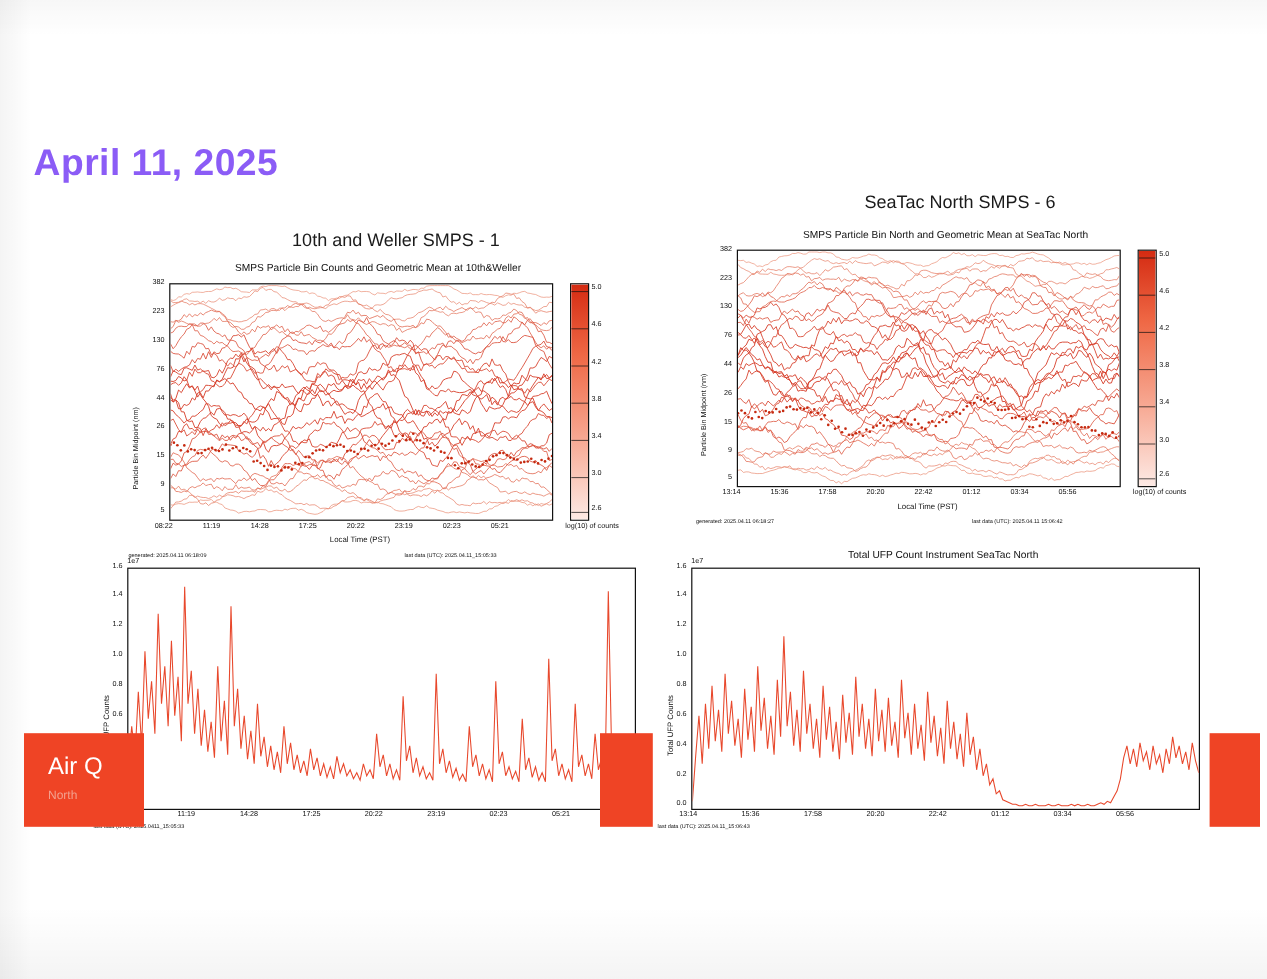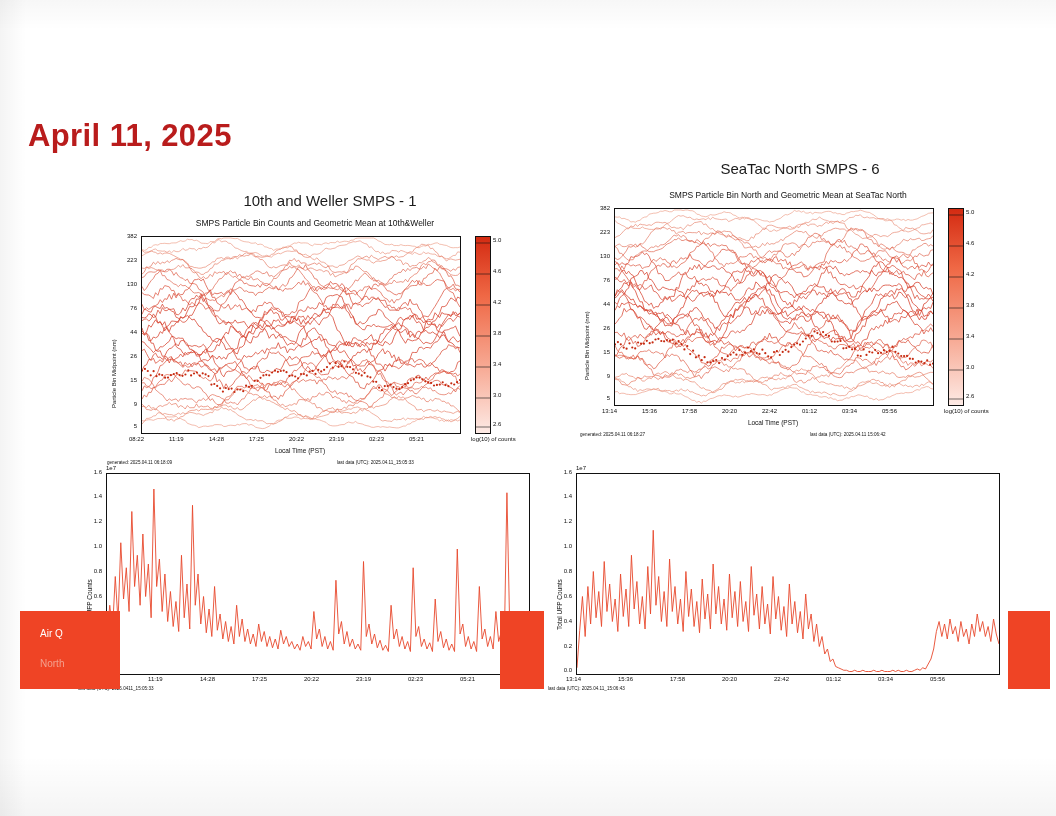--- a/index.html
+++ b/index.html
@@ -14,21 +14,21 @@
   .page-shade{
     position:absolute;inset:0;
     background:
       linear-gradient(90deg, rgba(0,0,0,0.045) 0px, rgba(0,0,0,0.0) 26px),
       linear-gradient(180deg, rgba(0,0,0,0.03) 0px, rgba(0,0,0,0) 30px),
       linear-gradient(0deg, rgba(0,0,0,0.045) 0px, rgba(0,0,0,0) 60px);
     pointer-events:none;
   }
   .slide-title{
     position:absolute;left:28px;top:118px;
-    font-size:31px;font-weight:bold;color:#b91c1c;
+    font-size:31px;font-weight:bold;color:#8b5cf6;
     letter-spacing:.4px;
     text-align:center;
   }
   .panel-title{
     position:absolute;
     font-size:15px;color:#1b1b1b;font-weight:normal;
     text-align:center;
   }
   #t-left{left:120px;top:160px;width:420px;margin-top:32px;}
   #t-right{left:600px;top:160px;width:400px;}
@@ -62,21 +62,21 @@
   }
   .cbar-label{
     position:absolute;font-size:6px;color:#111;white-space:nowrap;
   }
   .cbar-caption{position:absolute;font-size:6px;color:#111;line-height:1.15;}
   
   .bleed{
     position:absolute;background:#ef4425;
   }
   .bleed-text{
-    position:absolute;color:#fff;font-size:10px;
+    position:absolute;color:#fff;font-size:20px;
   }
   .bleed-sub{
     position:absolute;color:#f3a08e;font-size:10px;
   }
   svg{display:block;}
 </style>
 </head>
 <body>
 
 <div class="page-shade"></div>
@@ -523,20 +523,21 @@
     <div class="tick" style="left:278px;top:221px;">23:19</div>
     <div class="tick" style="left:330px;top:221px;">02:23</div>
     <div class="tick" style="left:382px;top:221px;">05:21</div>
 
     <div class="note" style="left:0px;top:231px;">last data (UTC): 2025.0411_15:05:33</div>
   </div>
 </div>
 
 <div class="fig" id="fig-ufp-right" style="left:548px;top:455px;width:450px;height:245px;">
   <div class="fig-inner">
+    <div class="fig-title" style="top:2px;left:28px;width:420px;">Total UFP Count Instrument SeaTac North</div>
     <div class="tick" style="left:28px;top:10px;font-size:6px;">1e7</div>
     <div class="axis-label-y" style="left:8px;top:175px;font-size:6.5px;">Total UFP Counts</div>
 
     <div class="plotbox" id="pb-ur" style="left:28px;top:18px;width:422px;height:200px;">
       <svg id="svg-ur" width="422" height="200" viewBox="0 0 422 200">
           <path d="M0.00 193.75 L2.72 156.25 L5.45 122.50 L8.17 162.50 L10.89 112.50 L13.61 150.00 L16.34 97.50 L19.06 143.75 L21.78 117.50 L24.50 152.50 L27.23 87.50 L29.95 137.50 L32.67 110.00 L35.39 147.50 L38.12 125.00 L40.84 157.50 L43.56 100.00 L46.28 142.50 L49.01 115.00 L51.73 152.50 L54.45 81.25 L57.17 135.00 L59.90 107.50 L62.62 150.00 L65.34 122.50 L68.06 155.00 L70.79 92.50 L73.51 140.00 L76.23 56.25 L78.95 131.25 L81.68 102.50 L84.40 147.50 L87.12 117.50 L89.85 152.50 L92.57 85.00 L95.29 137.50 L98.01 112.50 L100.74 150.00 L103.46 125.00 L106.18 157.50 L108.90 97.50 L111.63 142.50 L114.35 115.00 L117.07 152.50 L119.79 127.50 L122.52 158.75 L125.24 105.00 L127.96 145.00 L130.68 120.00 L133.41 155.00 L136.13 90.00 L138.85 140.00 L141.57 112.50 L144.30 150.00 L147.02 125.00 L149.74 156.25 L152.46 100.00 L155.19 143.75 L157.91 117.50 L160.63 152.50 L163.35 107.50 L166.08 147.50 L168.80 127.50 L171.52 157.50 L174.25 92.50 L176.97 141.25 L179.69 120.00 L182.41 155.00 L185.14 112.50 L187.86 150.00 L190.58 130.00 L193.30 160.00 L196.03 102.50 L198.75 145.00 L201.47 122.50 L204.19 156.25 L206.92 132.50 L209.64 162.50 L212.36 110.00 L215.08 150.00 L217.81 127.50 L220.53 158.75 L223.25 137.50 L225.97 165.00 L228.70 120.00 L231.42 155.00 L234.14 140.00 L236.86 167.50 L239.59 150.00 L242.31 172.50 L245.03 162.50 L247.75 180.00 L250.48 175.00 L253.20 187.50 L255.92 185.00 L258.65 192.50 L261.37 193.75 L264.09 195.00 L266.81 196.25 L269.54 196.25 L272.26 197.50 L274.98 197.50 L277.70 196.25 L280.43 197.50 L283.15 197.50 L285.87 196.25 L288.59 197.50 L291.32 197.50 L294.04 197.50 L296.76 196.25 L299.48 197.50 L302.21 197.50 L304.93 196.25 L307.65 197.50 L310.37 197.50 L313.10 197.50 L315.82 196.25 L318.54 197.50 L321.26 196.25 L323.99 197.50 L326.71 197.50 L329.43 196.25 L332.15 197.50 L334.88 197.50 L337.60 196.25 L340.32 195.00 L343.05 196.25 L345.77 193.75 L348.49 195.00 L351.21 190.00 L353.94 185.00 L356.66 175.00 L359.38 157.50 L362.10 147.50 L364.83 162.50 L367.55 150.00 L370.27 165.00 L372.99 145.00 L375.72 160.00 L378.44 152.50 L381.16 167.50 L383.88 147.50 L386.61 162.50 L389.33 155.00 L392.05 170.00 L394.77 150.00 L397.50 162.50 L400.22 140.00 L402.94 157.50 L405.66 147.50 L408.39 162.50 L411.11 152.50 L413.83 167.50 L416.55 145.00 L419.28 160.00 L422.00 170.00 " fill="none" stroke="#e8482c" stroke-width="0.9"></path>
         </svg>
     </div>
 
     <div class="tick tick-y" style="left:0px;top:14px;width:24px;">1.6</div>

